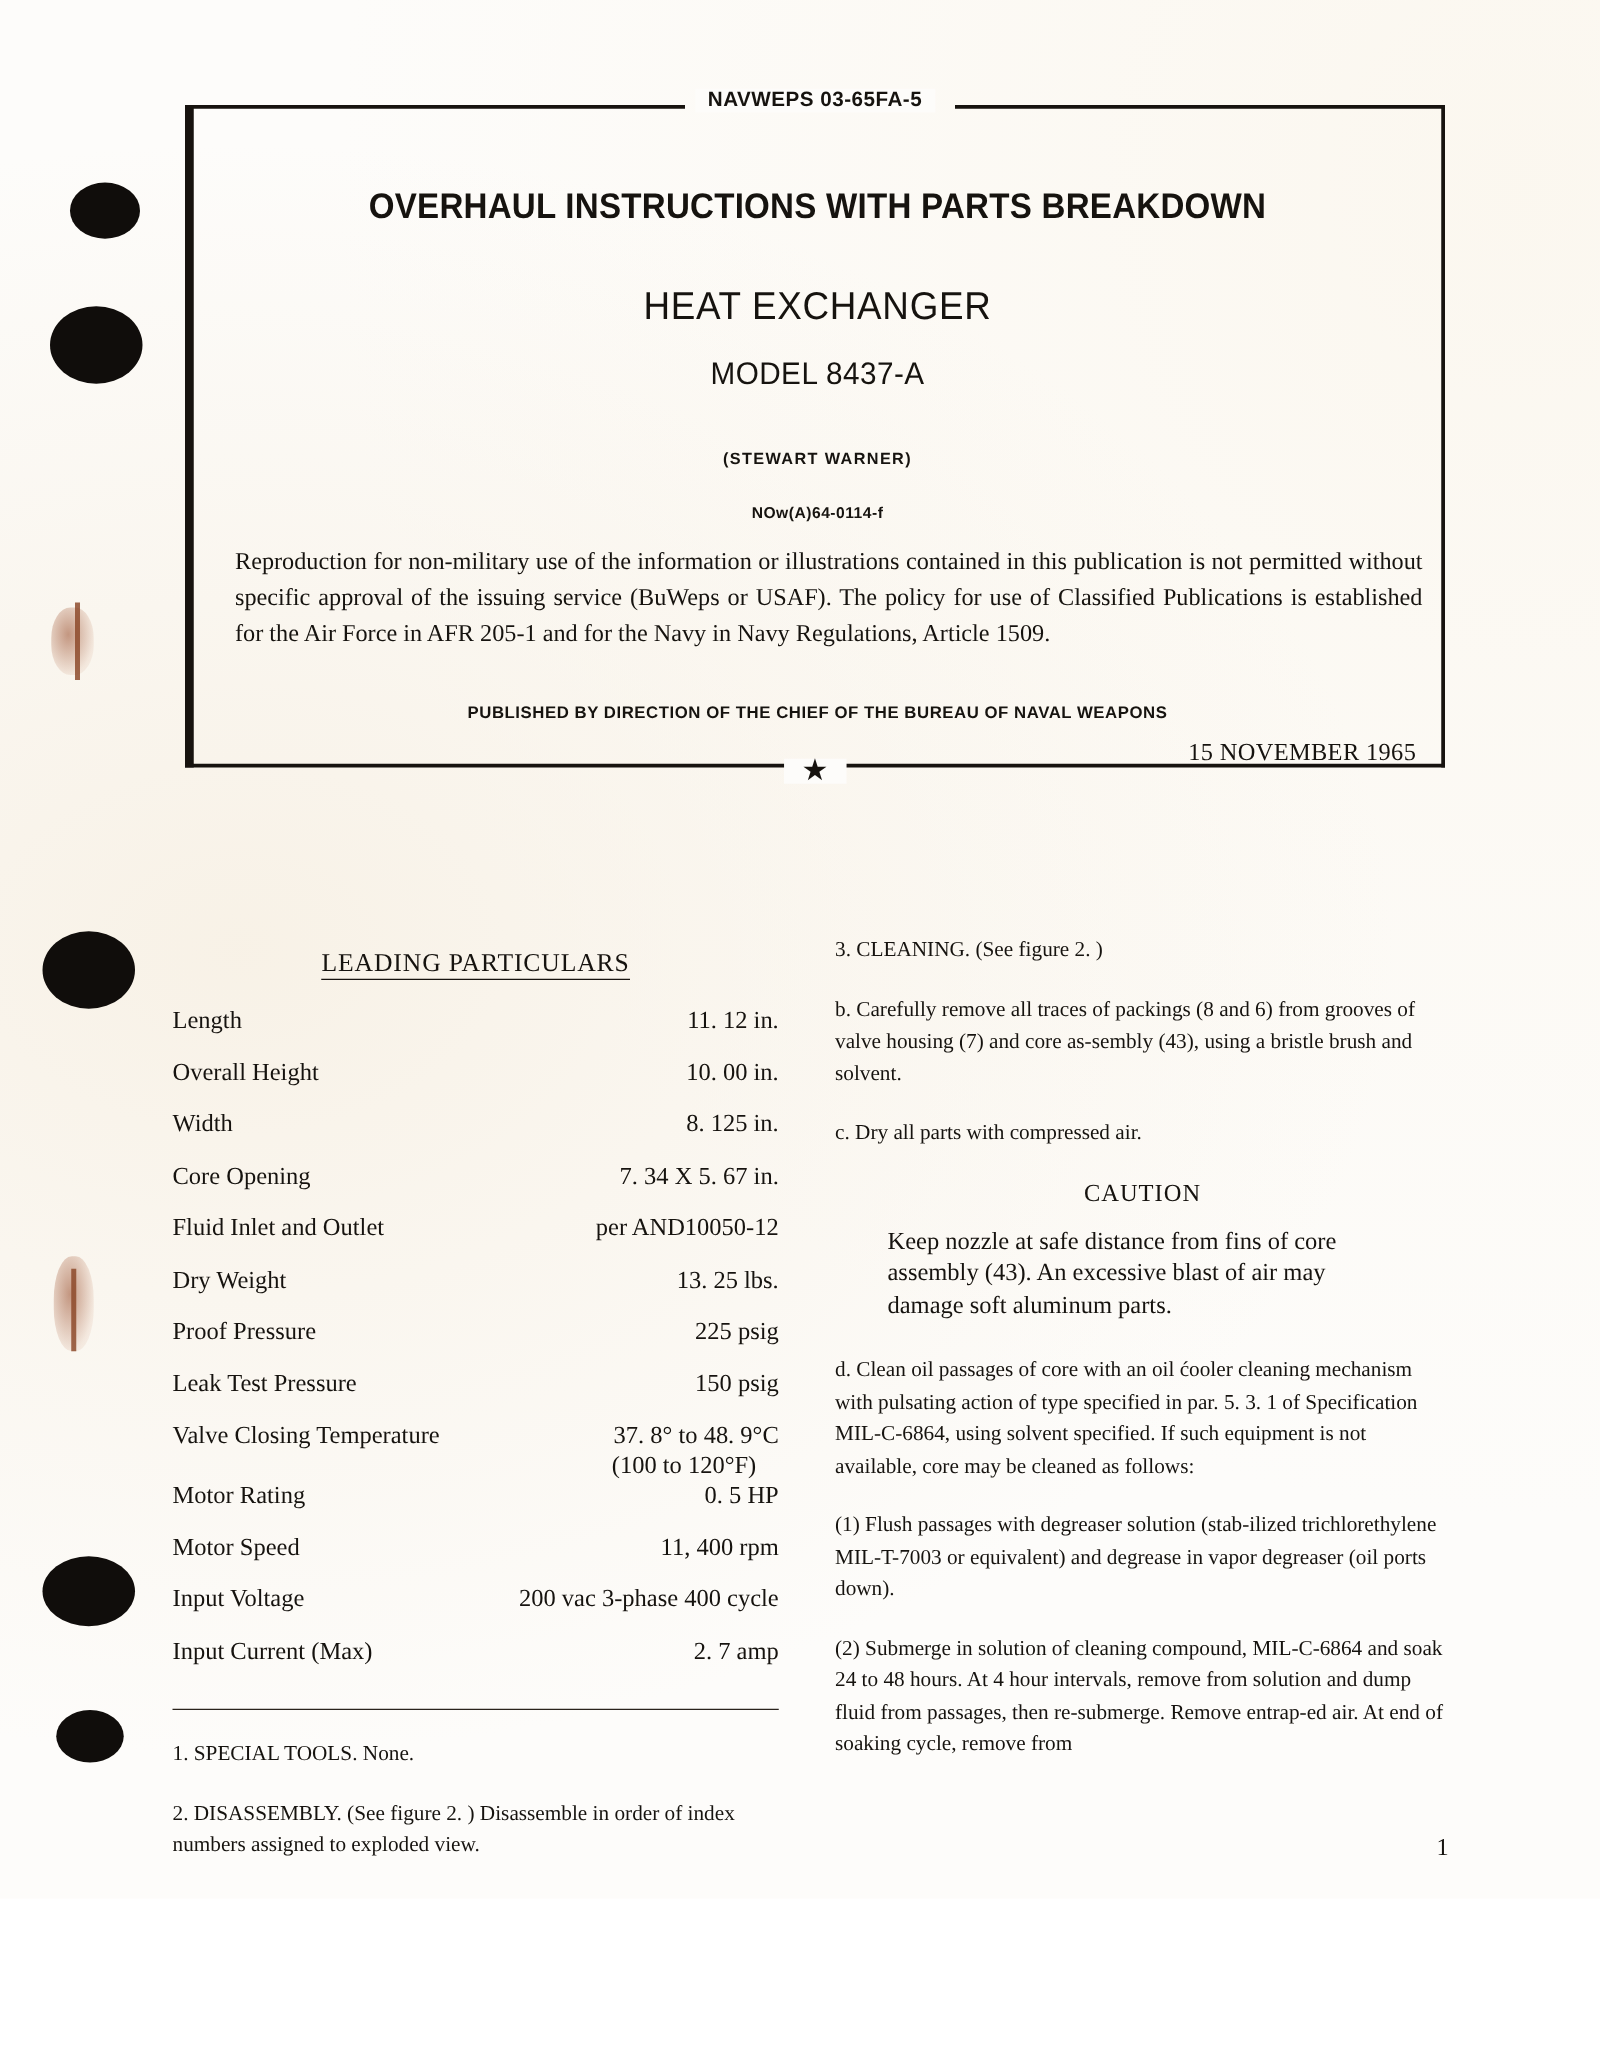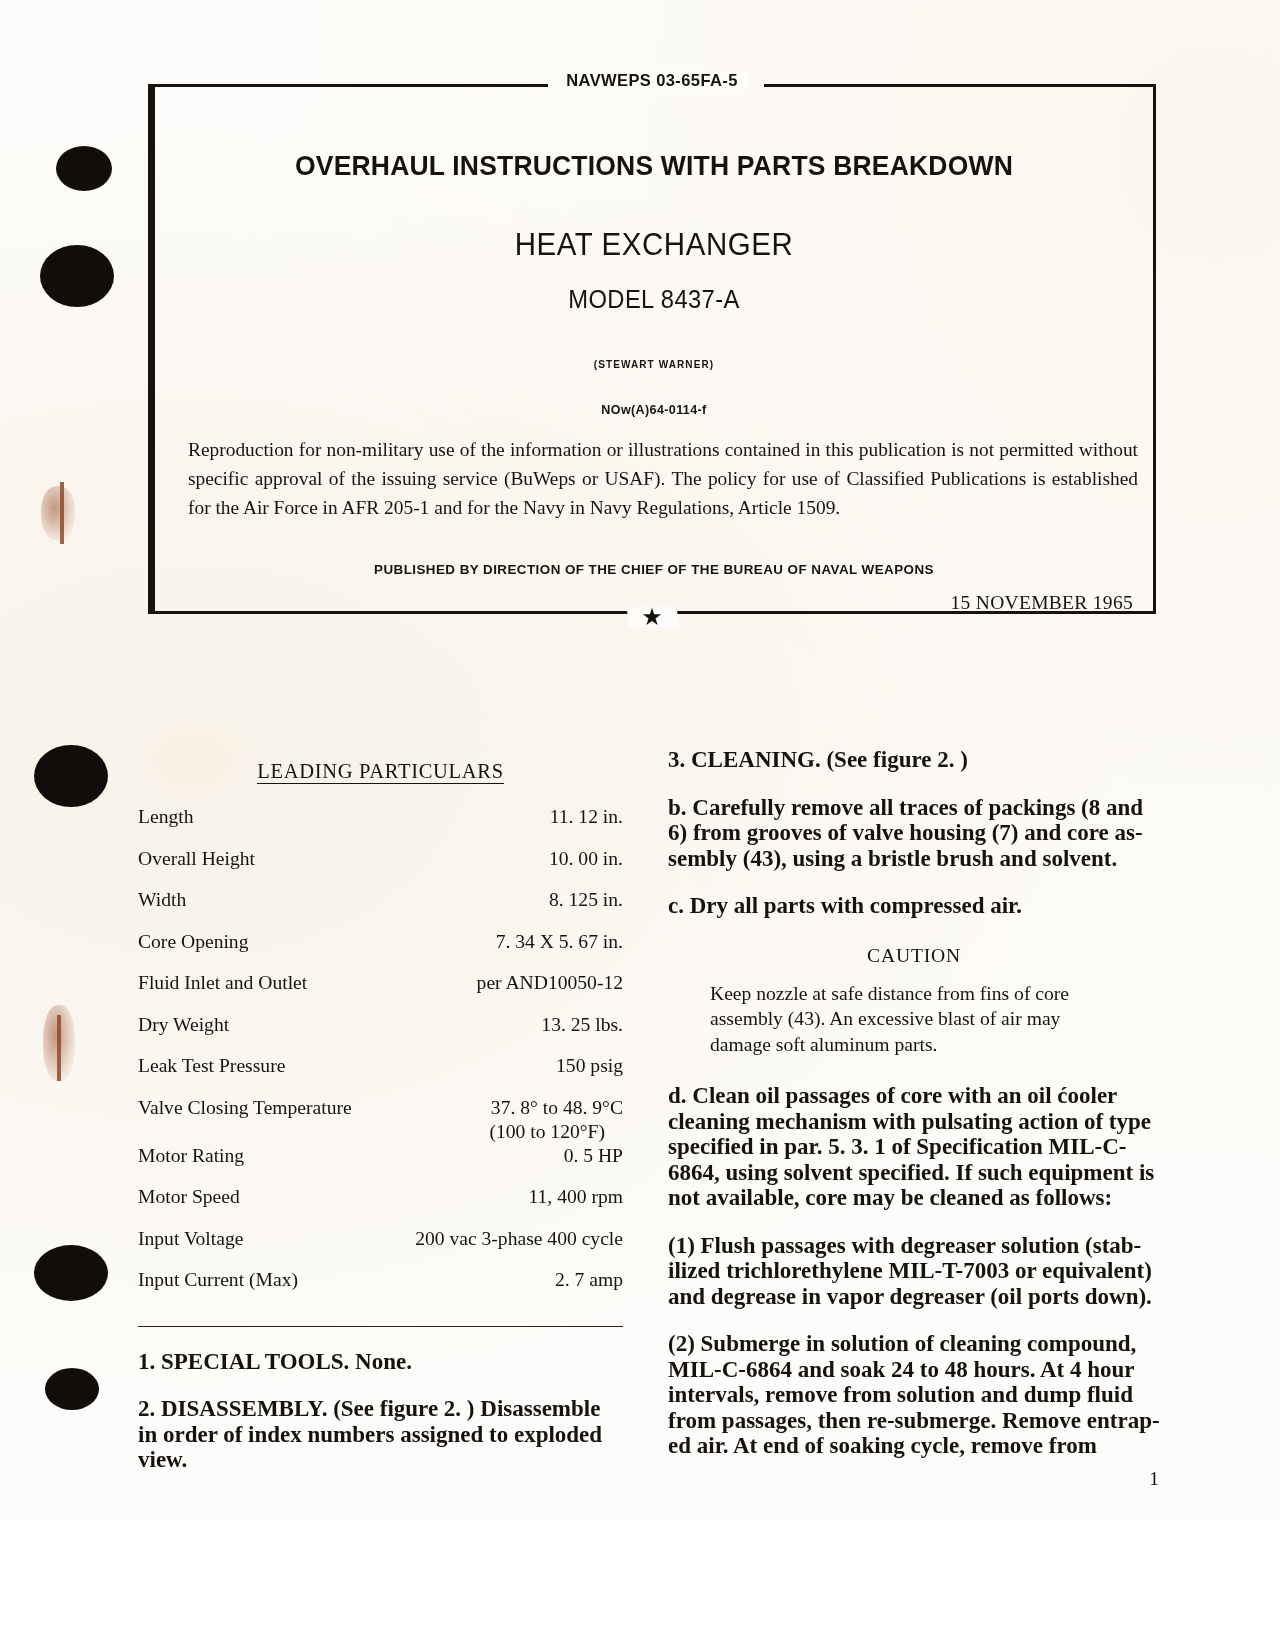--- a/index.html
+++ b/index.html
@@ -156,21 +156,21 @@
     letter-spacing: .4px;
     transform: scaleX(.95);
   }
   .tb-maker {
     position: absolute;
     top: 272px;
     left: 0; right: 0;
     text-align: center;
     font-family: "Liberation Sans", "DejaVu Sans", sans-serif;
     font-weight: 700;
-    font-size: 10px;
+    font-size: 13px;
     letter-spacing: 1.1px;
   }
   .tb-contract {
     position: absolute;
     top: 316px;
     left: 0; right: 0;
     text-align: center;
     font-family: "Liberation Sans", "DejaVu Sans", sans-serif;
     font-weight: 700;
     font-size: 12.5px;
@@ -267,25 +267,24 @@
   }
 
   .rule {
     border: 0;
     border-top: 1.8px solid #2a231c;
     margin: 16px 0 0 0;
     width: 100%;
   }
 
   .para {
-    font-size: 23px;
+    font-size: 17px;
     line-height: 25.5px;
     margin-top: 22px;
     text-align: left;
-    font-weight: bold;
   }
   .para-sec { margin-top: 26px; }
 
   .caution-head {
     text-align: center;
     font-size: 19.6px;
     letter-spacing: .8px;
     margin-top: 26px;
   }
   .caution-body {
@@ -380,20 +379,24 @@
         </tr>
         <tr>
           <td class="lbl">Fluid Inlet and Outlet</td>
           <td class="val">per AND10050-12</td>
         </tr>
         <tr>
           <td class="lbl">Dry Weight</td>
           <td class="val">13. 25 lbs.</td>
         </tr>
         <tr>
+          <td class="lbl">Proof Pressure</td>
+          <td class="val">225 psig</td>
+        </tr>
+        <tr>
           <td class="lbl">Leak Test Pressure</td>
           <td class="val">150 psig</td>
         </tr>
         <tr class="tight">
           <td class="lbl">Valve Closing Temperature</td>
           <td class="val">37. 8° to 48. 9°C</td>
         </tr>
         <tr class="tight">
           <td class="lbl"></td>
           <td class="val">

